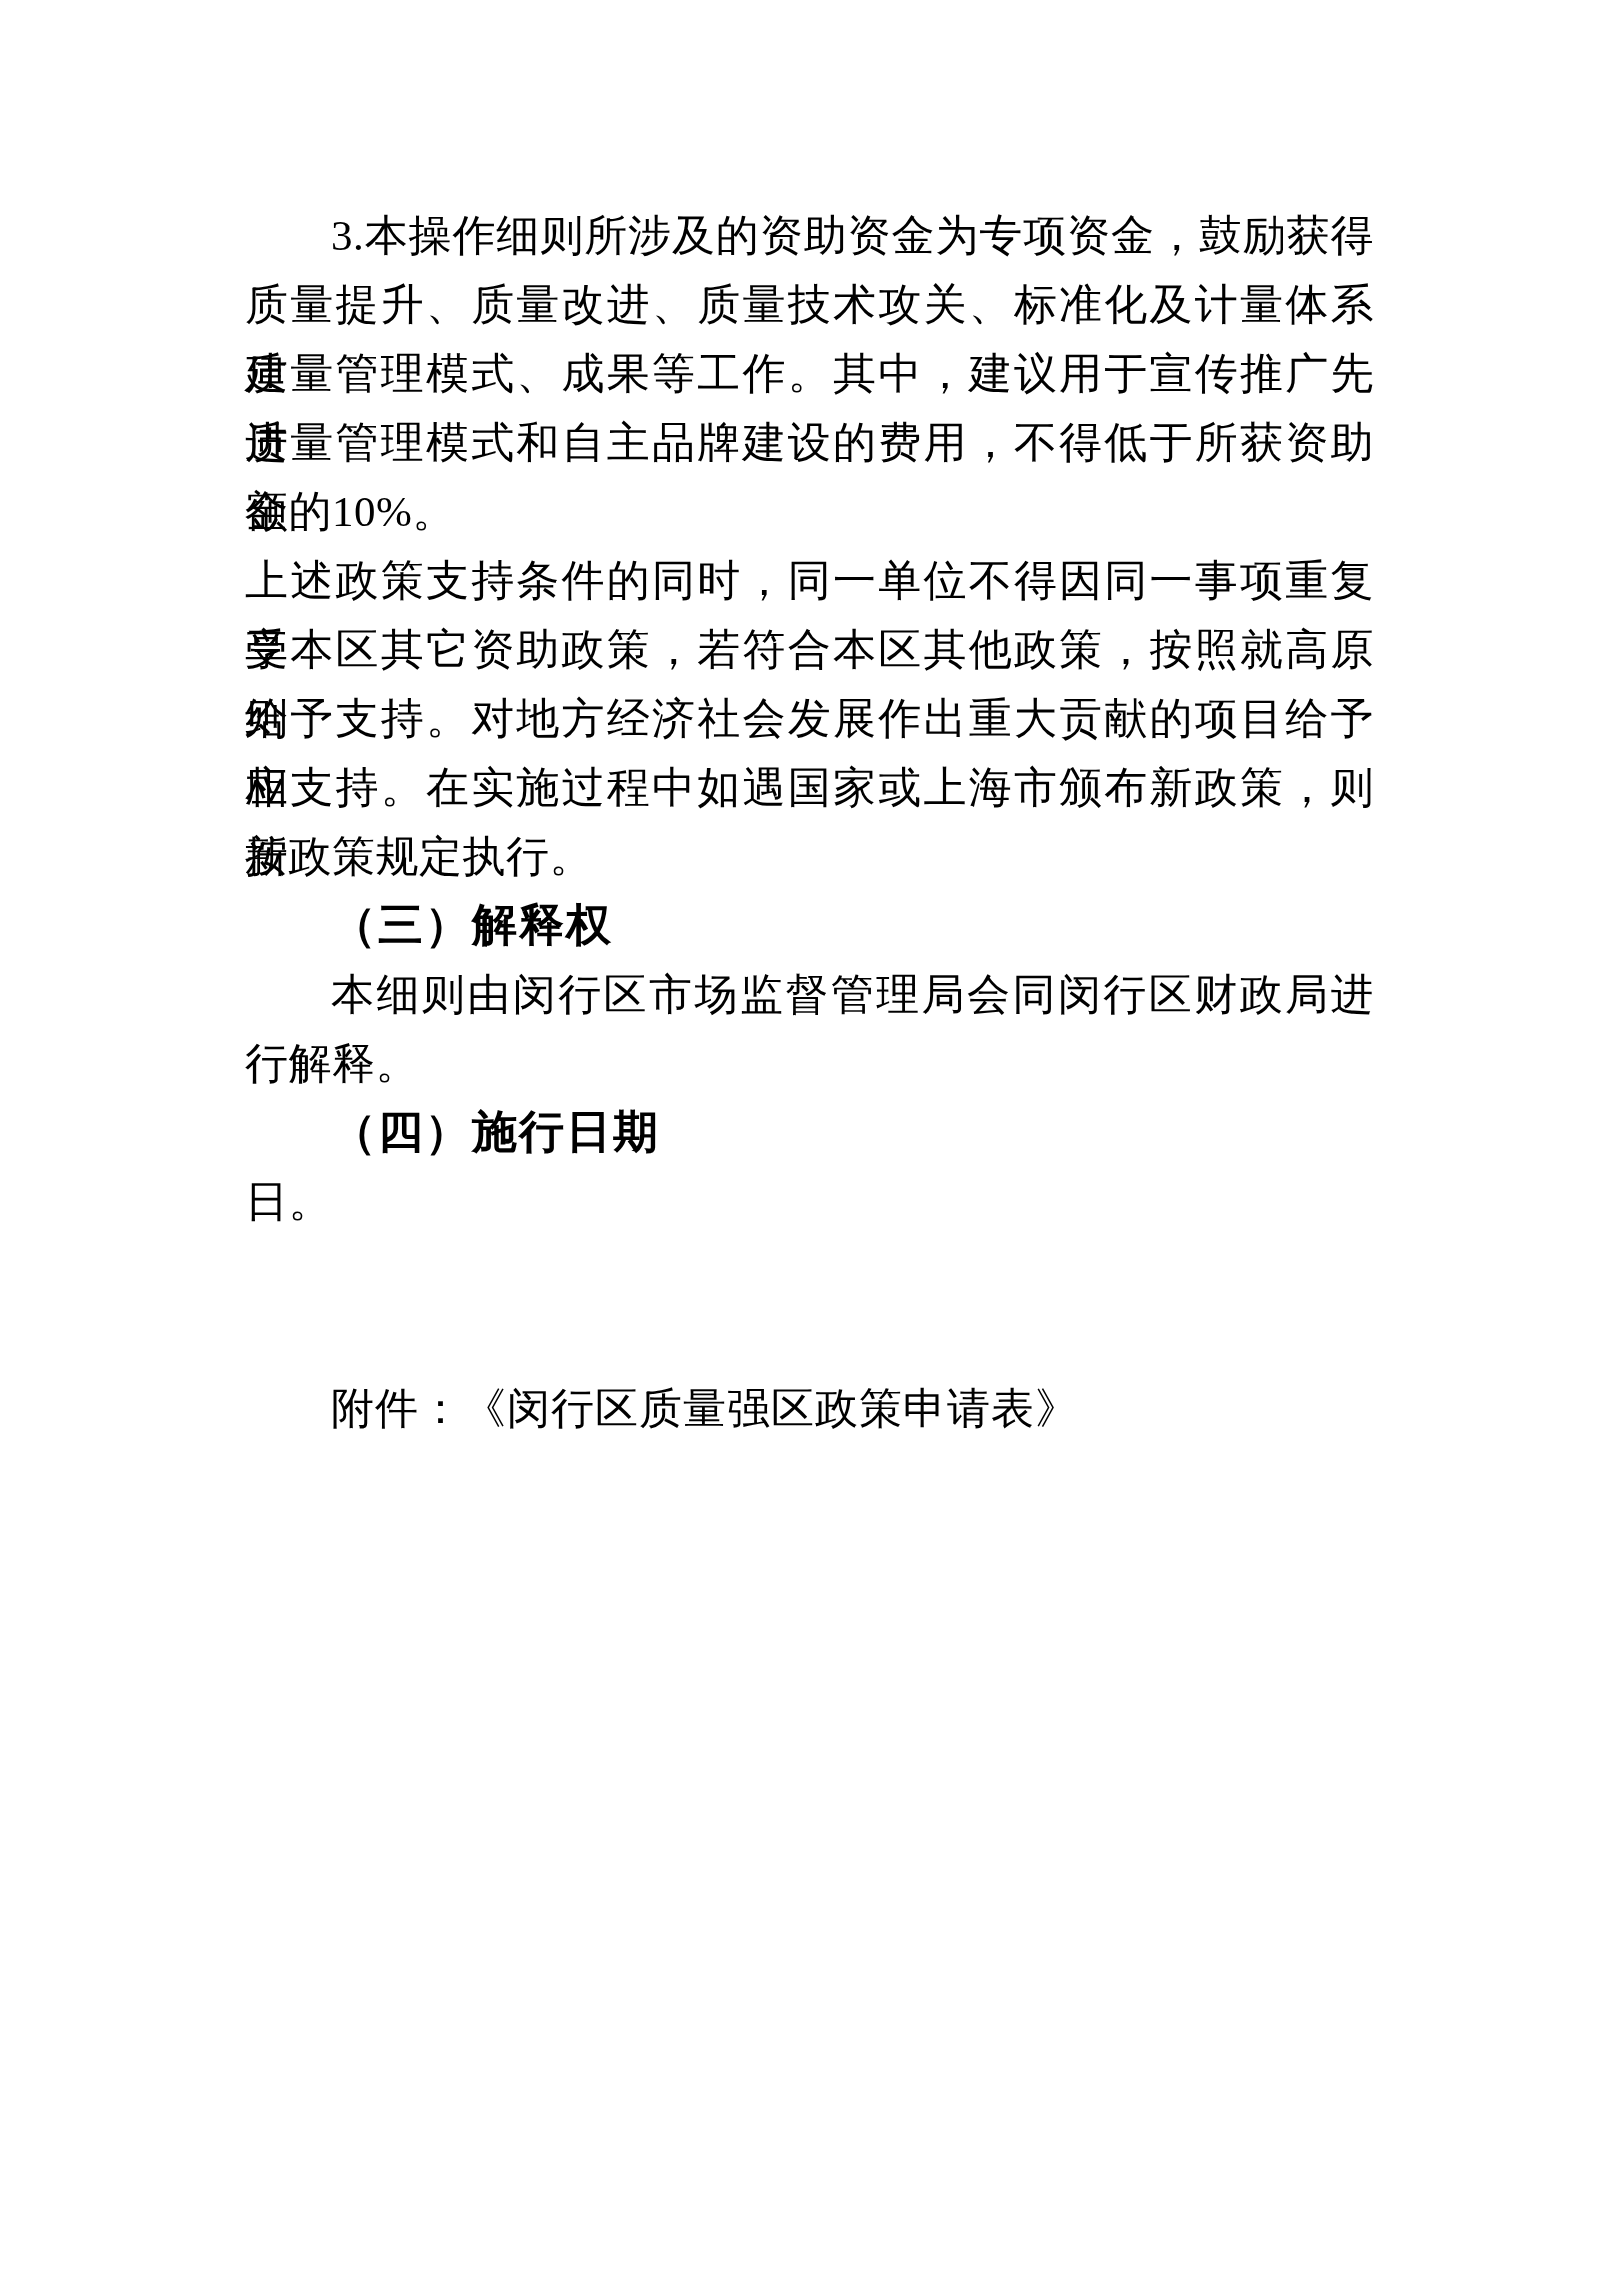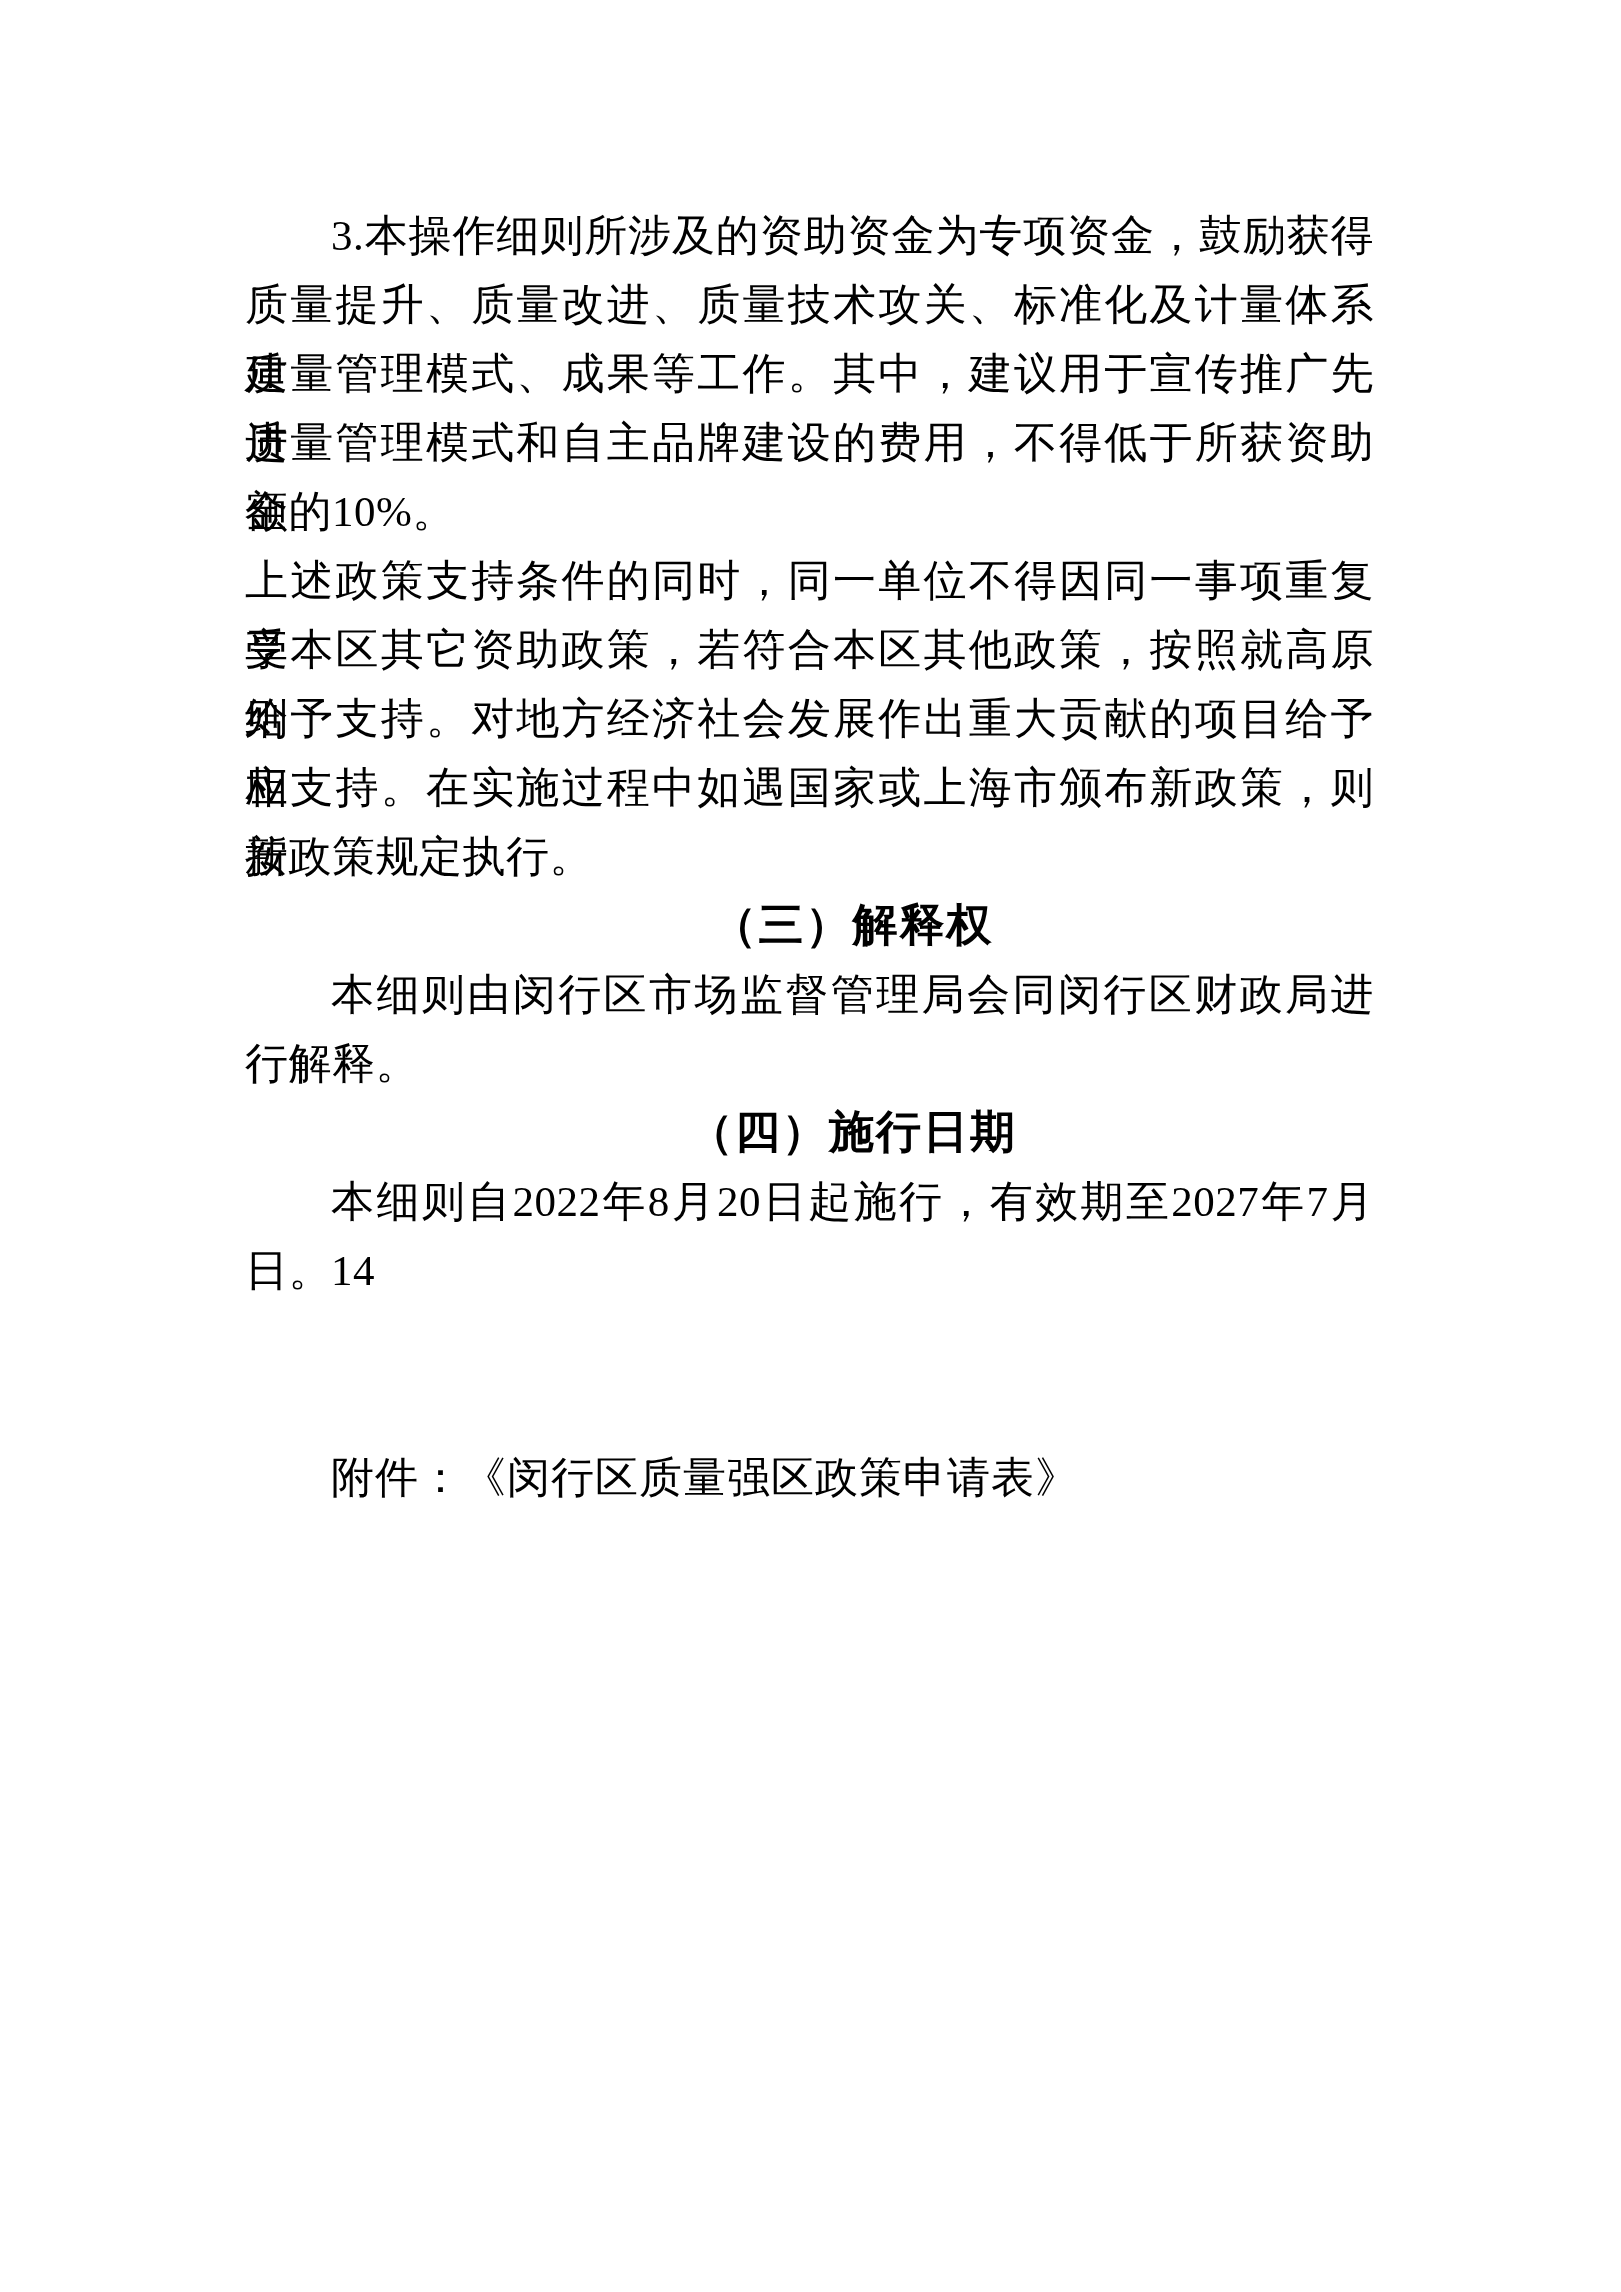--- a/index.html
+++ b/index.html
@@ -35,21 +35,20 @@
     text-align-last: justify;
     text-justify: inter-character;
   }
   .line.indent {
     padding-left: 86px;
   }
   .line.heading {
     font-weight: 700;
     font-size: 45px;
     letter-spacing: 2px;
-    text-align: center;
   }
   .line.blank {
     height: 69px;
   }
   .line.attachment {
     letter-spacing: 1px;
   }
 </style>
 </head>
 <body>
@@ -69,21 +68,20 @@
     <div class="line justify">应支持。在实施过程中如遇国家或上海市颁布新政策，则按</div>
     <div class="line">新政策规定执行。</div>
 
     <div class="line indent heading">（三）解释权</div>
 
     <div class="line indent justify">本细则由闵行区市场监督管理局会同闵行区财政局进</div>
     <div class="line">行解释。</div>
 
     <div class="line indent heading">（四）施行日期</div>
 
-    <div class="line indent justify">本细则自2022年8月20日起施行，有效期至2027年7月14</div>
     <div class="line">日。</div>
 
     <div class="line blank"></div>
     <div class="line blank"></div>
 
     <div class="line indent attachment">附件：《闵行区质量强区政策申请表》</div>
 
   </div>
 </div>
 

